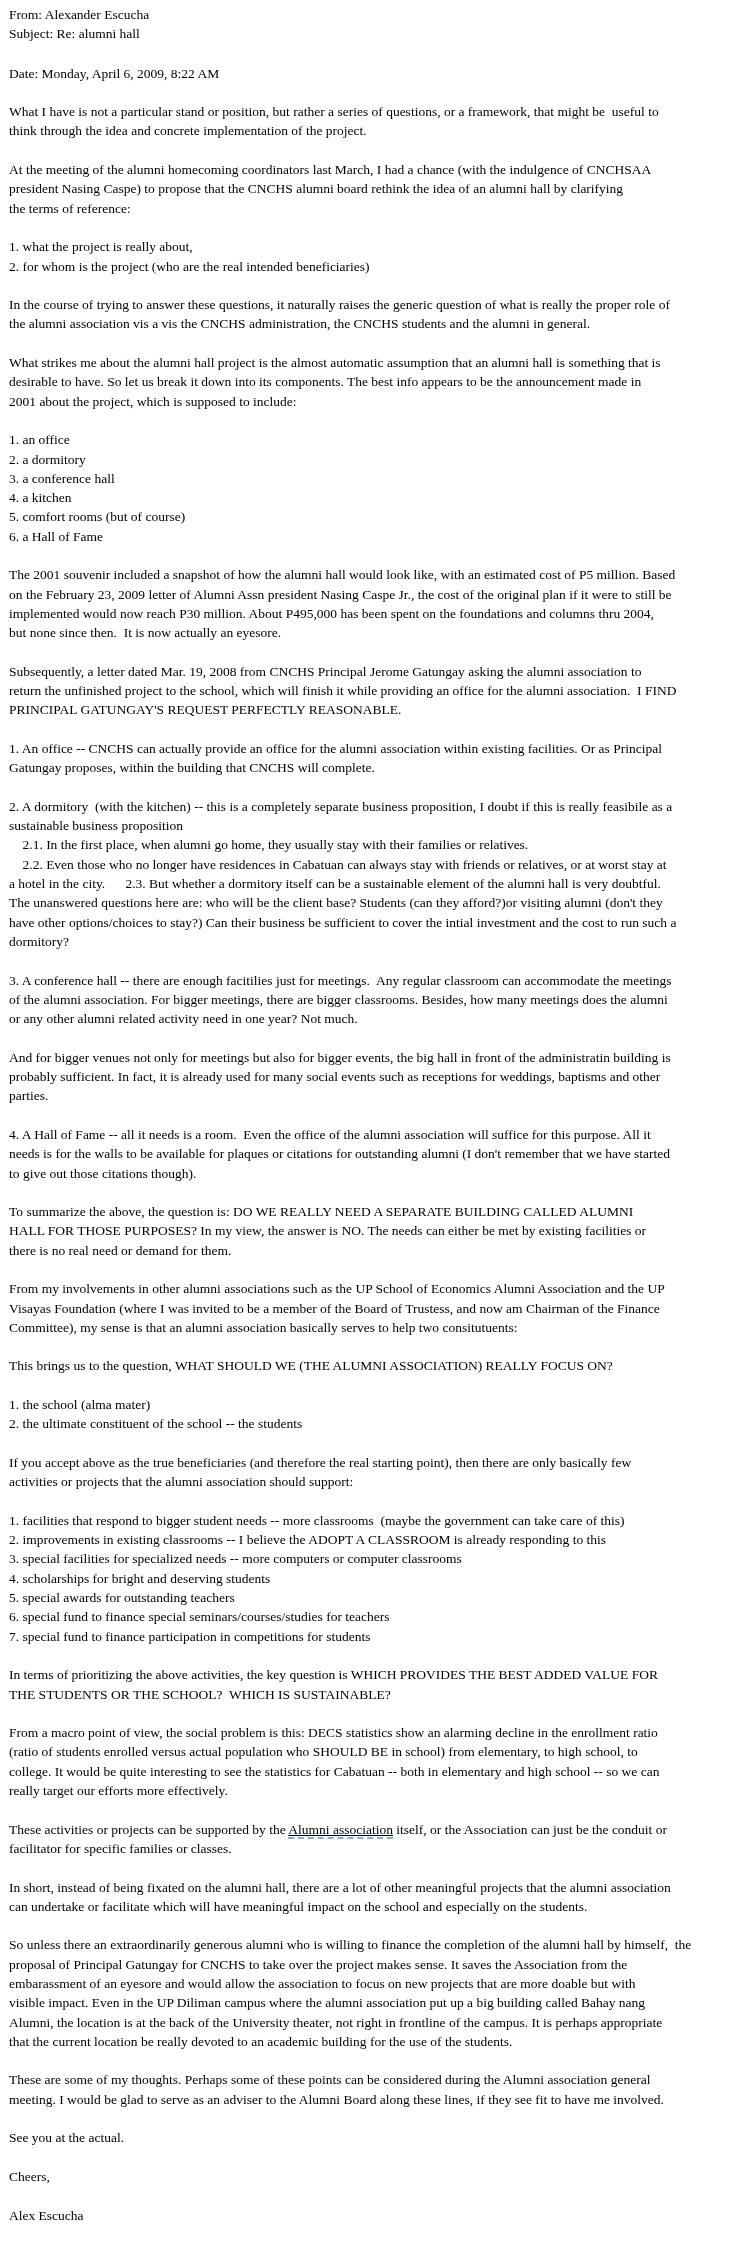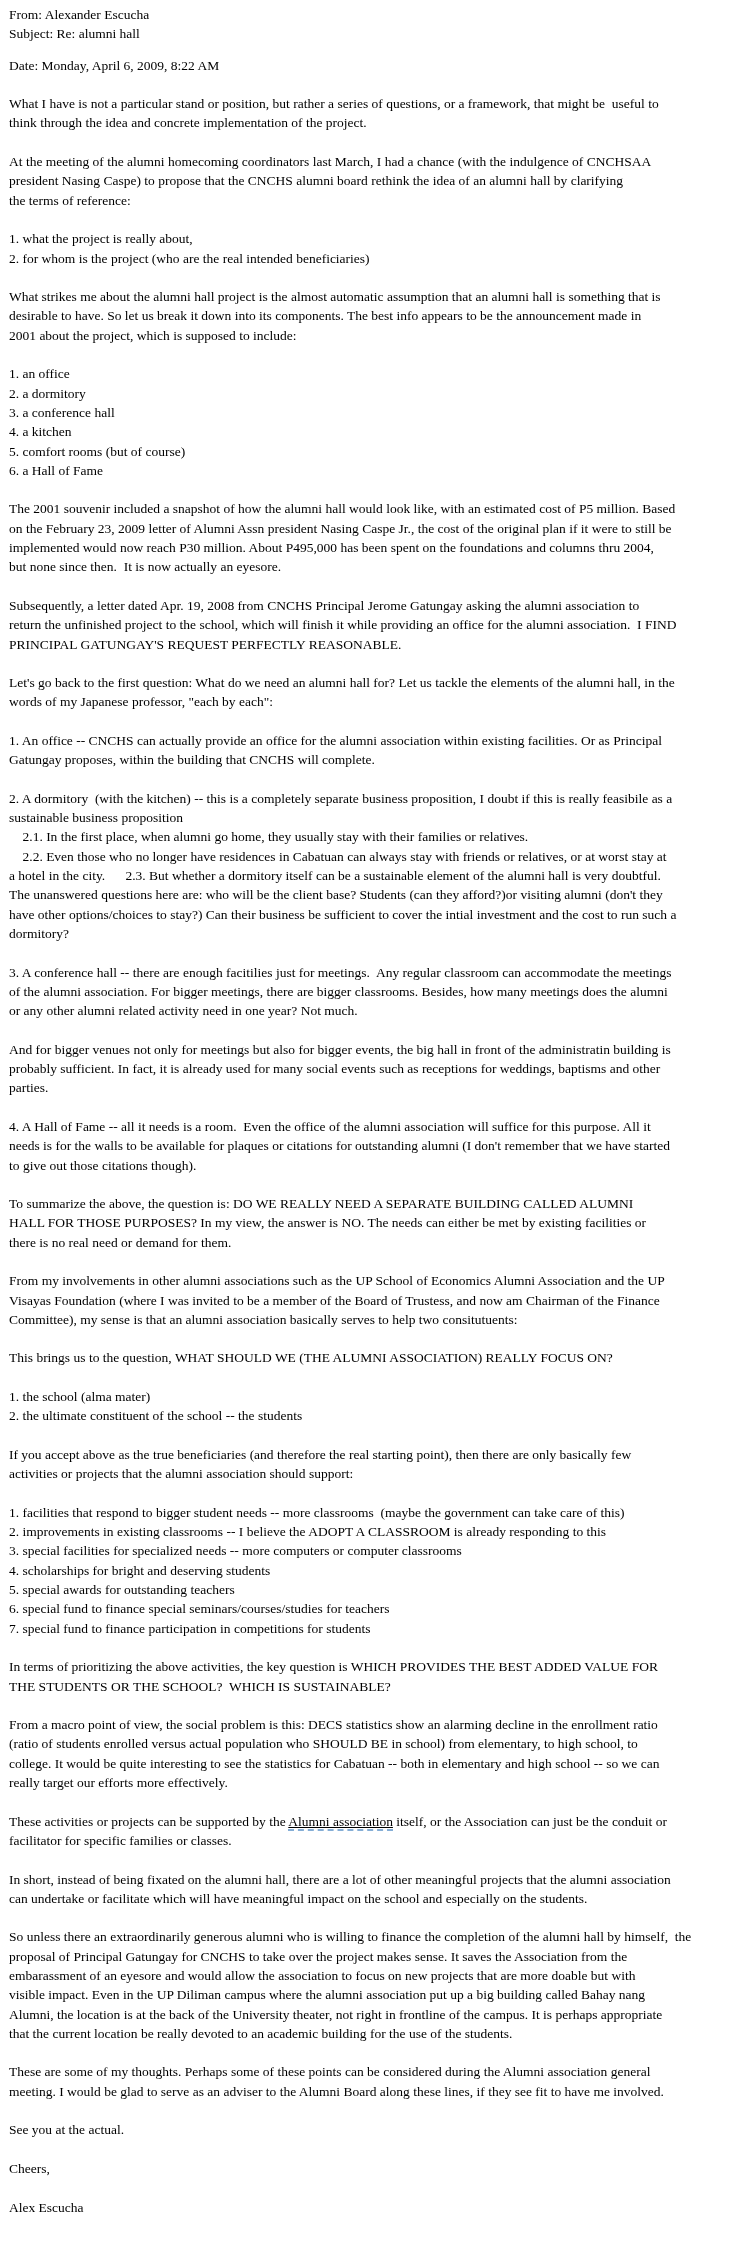--- a/index.html
+++ b/index.html
@@ -12,21 +12,21 @@
     background: #ffffff;
     color: #000000;
     font-family: "Liberation Serif", "DejaVu Serif", serif;
     font-size: 13.5px;
   }
   .pblock {
     margin: 0 0 19.3px 0;
     white-space: pre;
     line-height: 19.3px;
   }
-  .hdr-top  { margin-bottom: 12px; }
+  .hdr-top  { margin-bottom: 20px; }
   .hdr-date { }
   .dashed {
     border-bottom: 2px dashed #85aed6;
     padding-bottom: 0px;
     text-decoration: underline;
   }
 </style>
 </head>
 <body>
 
@@ -39,38 +39,38 @@
   </div>
 
   <div>
     <p class="pblock">What I have is not a particular stand or position, but rather a series of questions, or a framework, that might be  useful to
 think through the idea and concrete implementation of the project.</p>
     <p class="pblock">At the meeting of the alumni homecoming coordinators last March, I had a chance (with the indulgence of CNCHSAA
 president Nasing Caspe) to propose that the CNCHS alumni board rethink the idea of an alumni hall by clarifying
 the terms of reference:</p>
     <p class="pblock">1. what the project is really about,
 2. for whom is the project (who are the real intended beneficiaries)</p>
+    <p class="pblock">In the course of trying to answer these questions, it naturally raises the generic question of what is really the proper role of
+the alumni association vis a vis the CNCHS administration, the CNCHS students and the alumni in general.</p>
     <p class="pblock">What strikes me about the alumni hall project is the almost automatic assumption that an alumni hall is something that is
 desirable to have. So let us break it down into its components. The best info appears to be the announcement made in
 2001 about the project, which is supposed to include:</p>
     <p class="pblock">1. an office
 2. a dormitory
 3. a conference hall
 4. a kitchen
 5. comfort rooms (but of course)
 6. a Hall of Fame</p>
     <p class="pblock">The 2001 souvenir included a snapshot of how the alumni hall would look like, with an estimated cost of P5 million. Based
 on the February 23, 2009 letter of Alumni Assn president Nasing Caspe Jr., the cost of the original plan if it were to still be
 implemented would now reach P30 million. About P495,000 has been spent on the foundations and columns thru 2004,
 but none since then.  It is now actually an eyesore.</p>
-    <p class="pblock">Subsequently, a letter dated Apr. 19, 2008 from CNCHS Principal Jerome Gatungay asking the alumni association to
+    <p class="pblock">Subsequently, a letter dated Mar. 19, 2008 from CNCHS Principal Jerome Gatungay asking the alumni association to
 return the unfinished project to the school, which will finish it while providing an office for the alumni association.  I FIND
 PRINCIPAL GATUNGAY'S REQUEST PERFECTLY REASONABLE.</p>
-    <p class="pblock">Let's go back to the first question: What do we need an alumni hall for? Let us tackle the elements of the alumni hall, in the
-words of my Japanese professor, "each by each":</p>
     <p class="pblock">1. An office -- CNCHS can actually provide an office for the alumni association within existing facilities. Or as Principal
 Gatungay proposes, within the building that CNCHS will complete.</p>
     <p class="pblock">2. A dormitory  (with the kitchen) -- this is a completely separate business proposition, I doubt if this is really feasibile as a
 sustainable business proposition
     2.1. In the first place, when alumni go home, they usually stay with their families or relatives.
     2.2. Even those who no longer have residences in Cabatuan can always stay with friends or relatives, or at worst stay at
 a hotel in the city.      2.3. But whether a dormitory itself can be a sustainable element of the alumni hall is very doubtful.
 The unanswered questions here are: who will be the client base? Students (can they afford?)or visiting alumni (don't they
 have other options/choices to stay?) Can their business be sufficient to cover the intial investment and the cost to run such a
 dormitory?</p>

